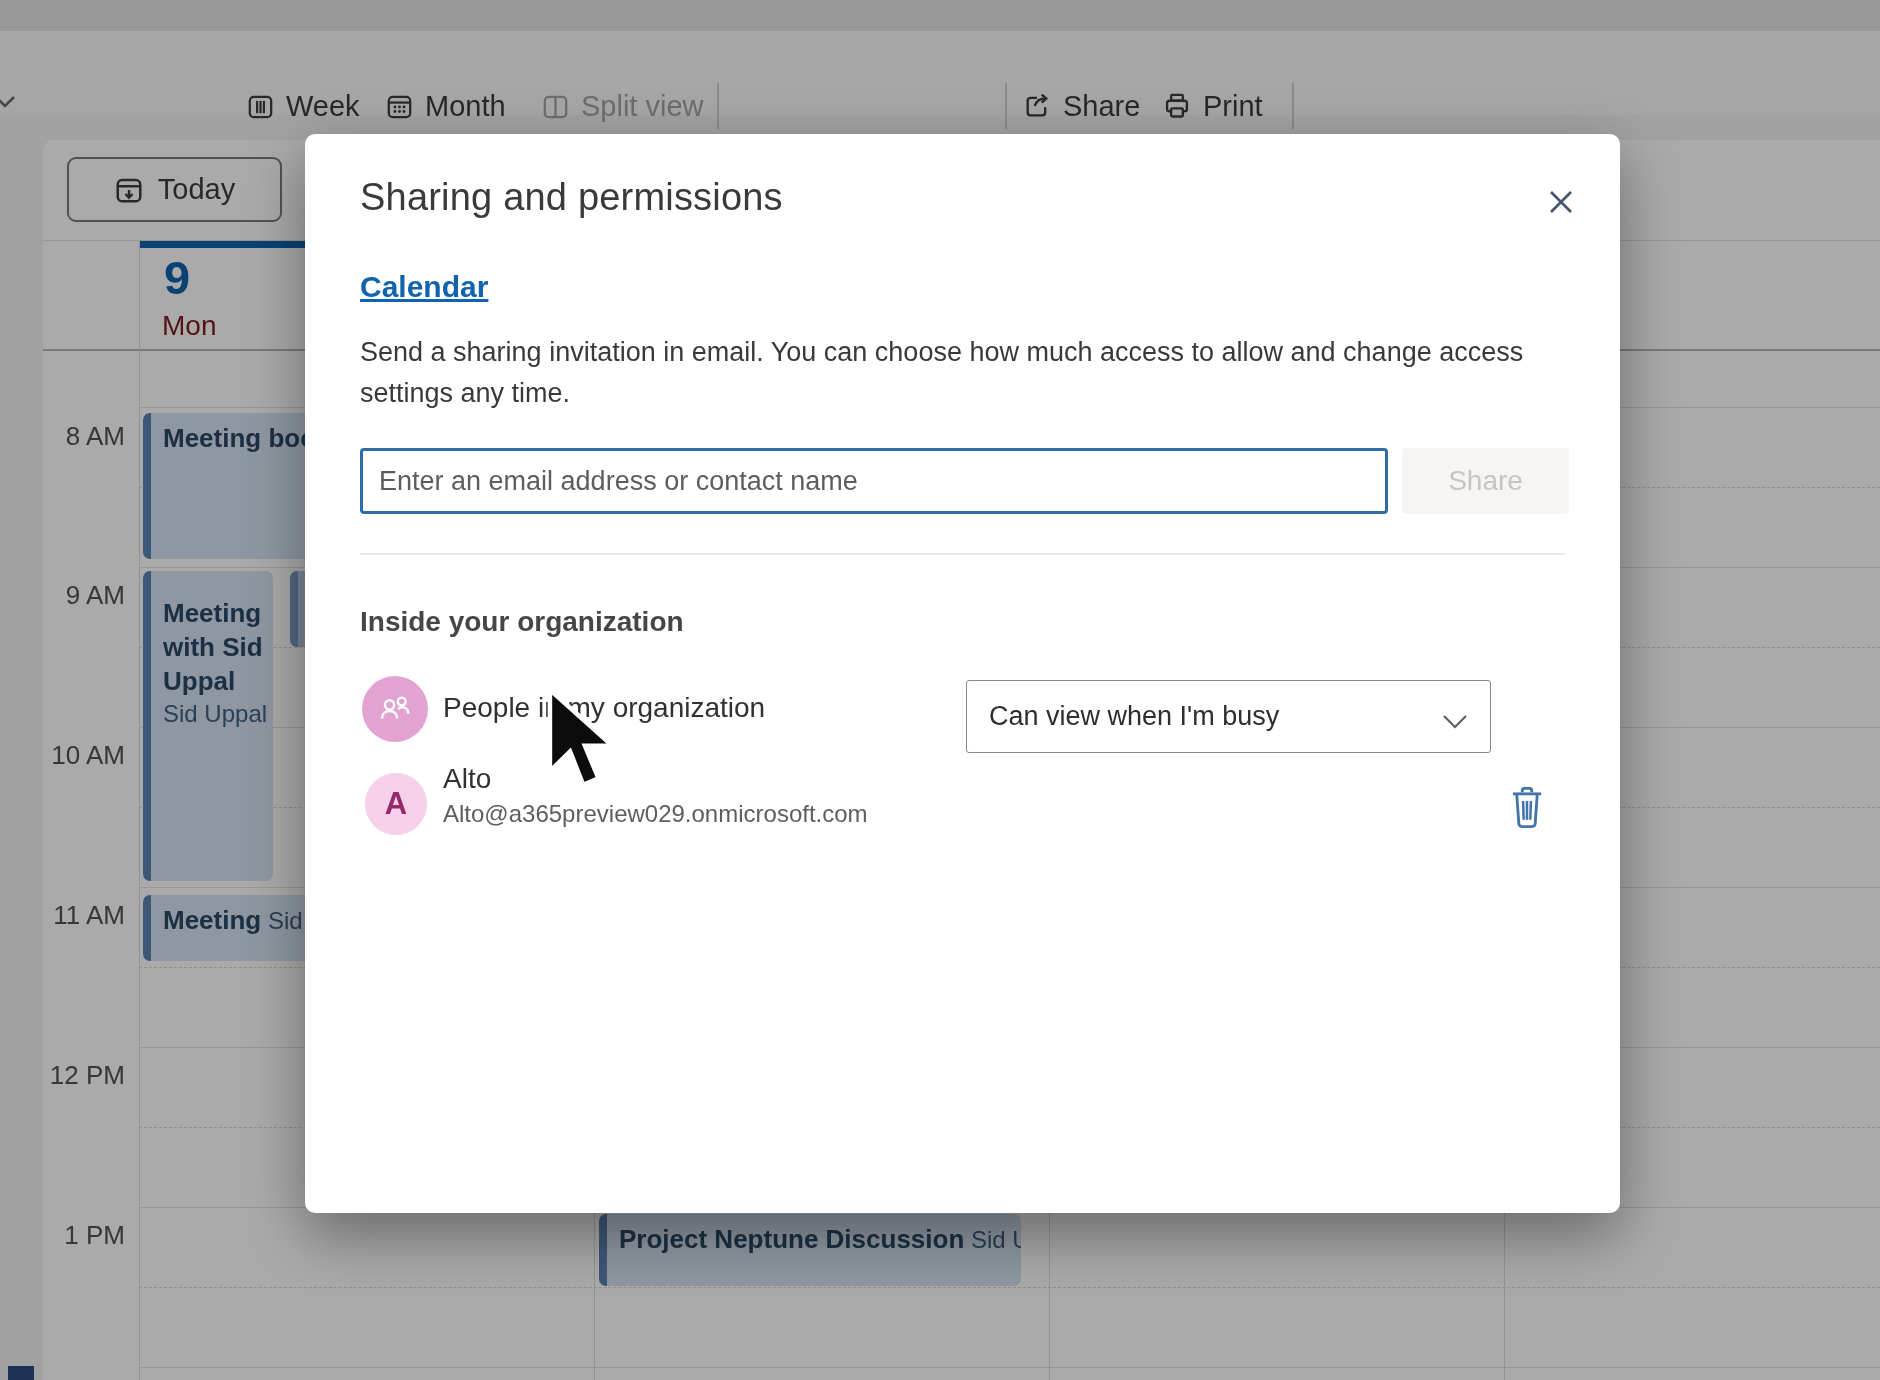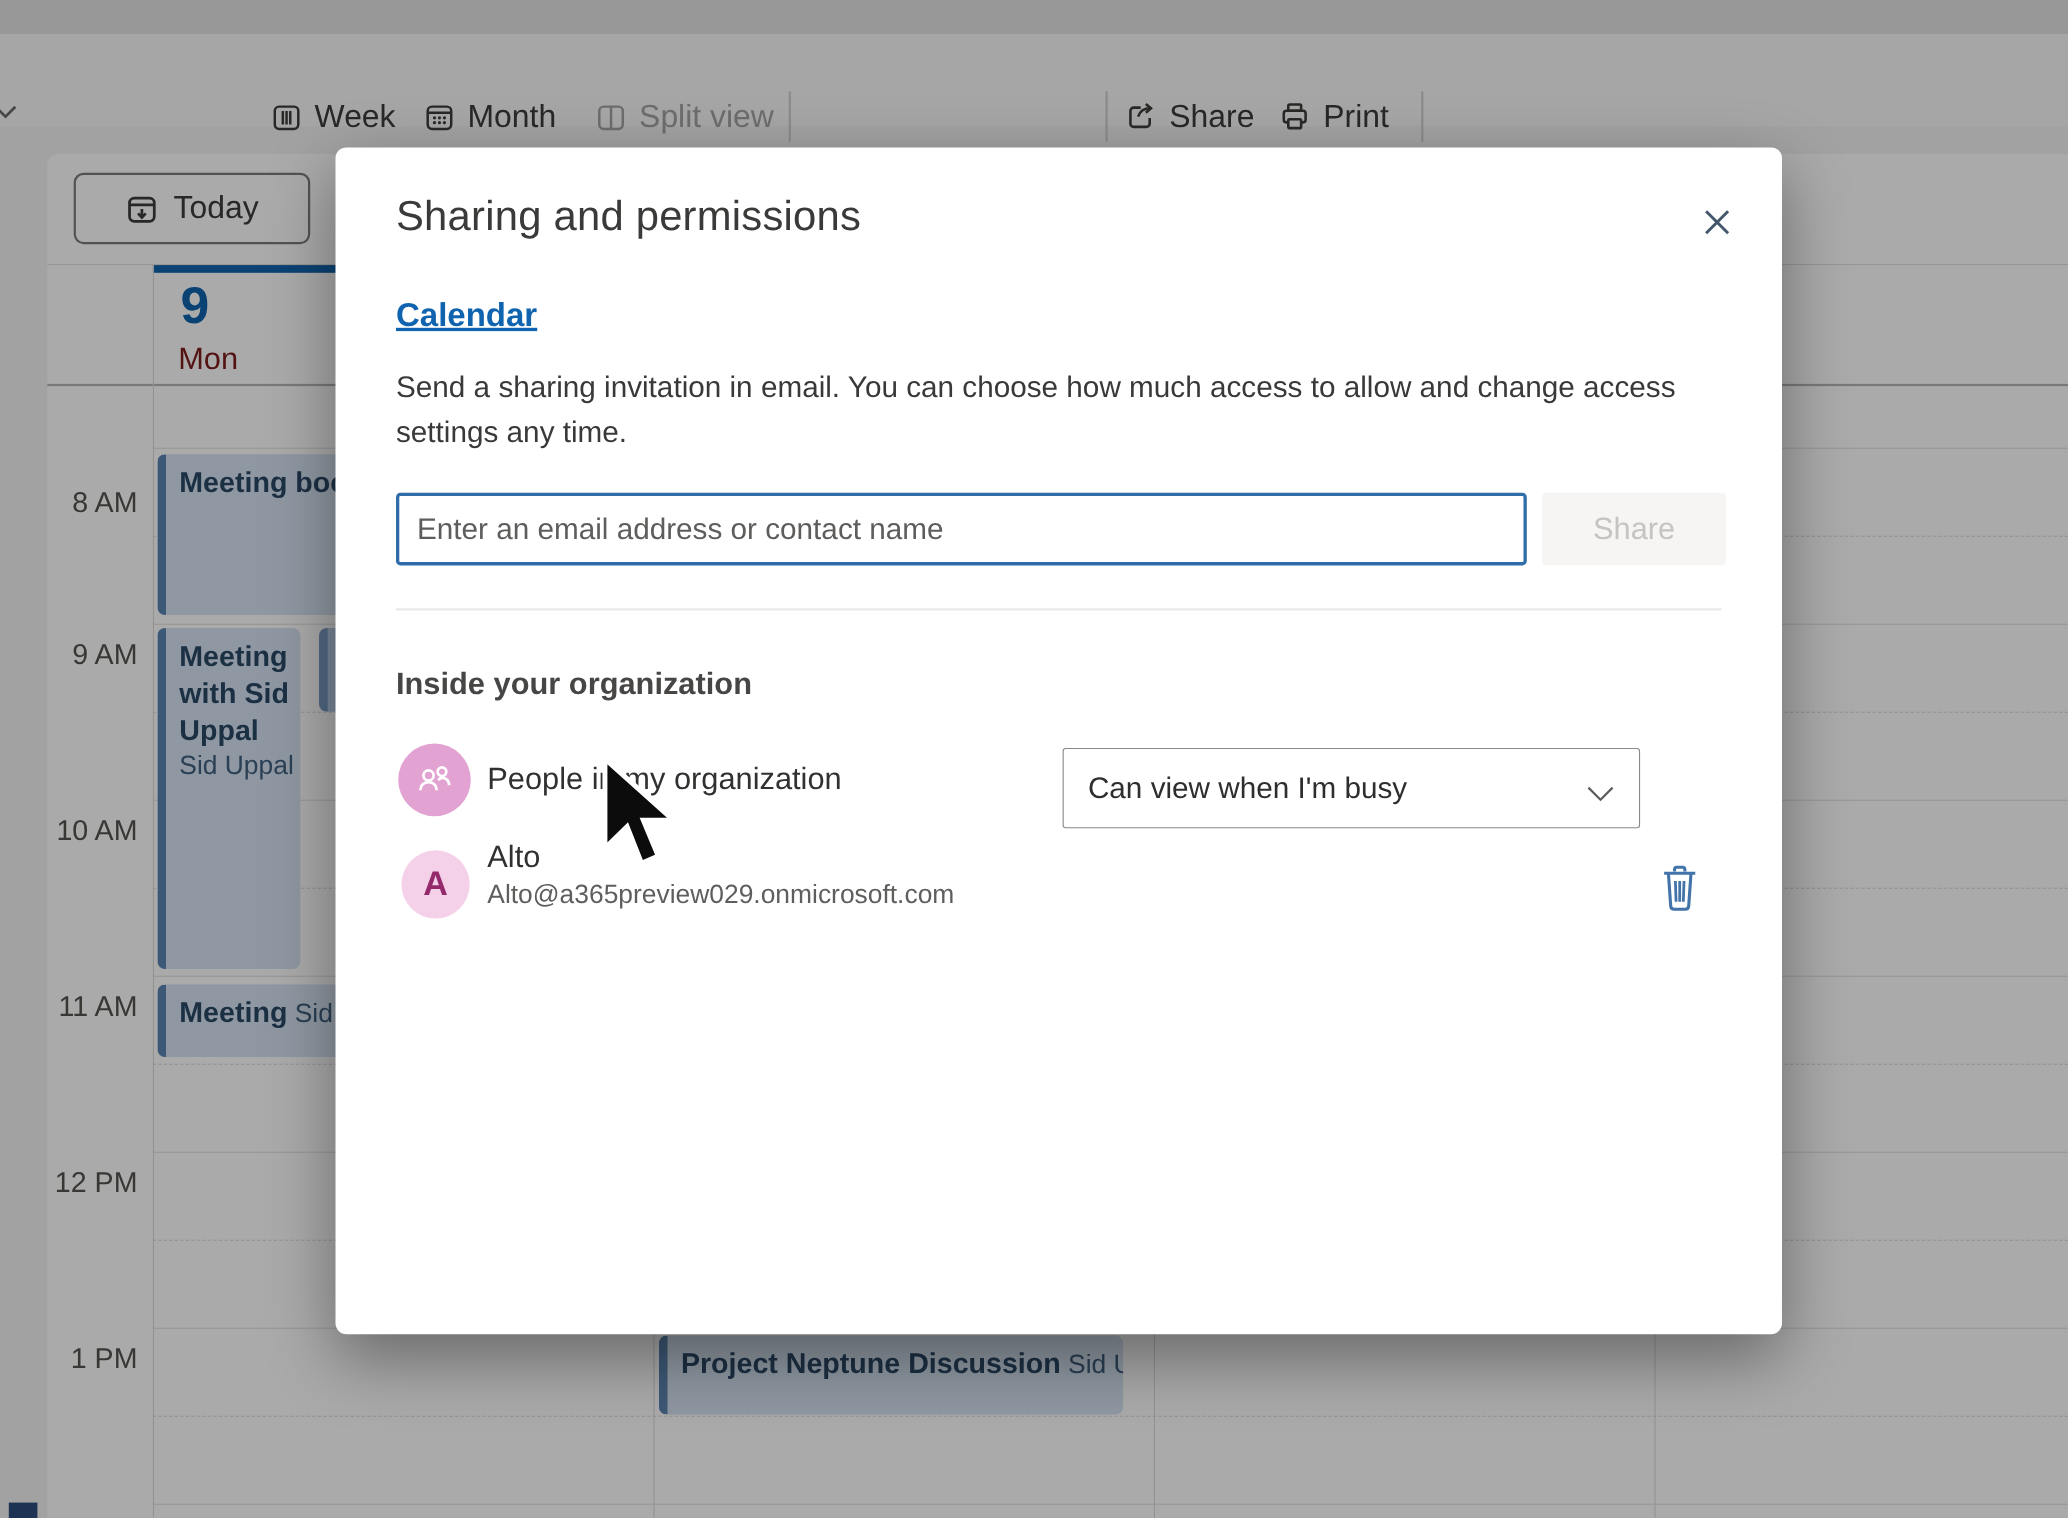--- a/index.html
+++ b/index.html
@@ -186,36 +186,36 @@
       <div class="hline-dashed" style="left: 139px; top: 967px; width: 1741px;"></div>
       <div class="hline" style="left: 139px; top: 1047px; width: 1741px;"></div>
       <div class="hline-dashed" style="left: 139px; top: 1127px; width: 1741px;"></div>
       <div class="hline" style="left: 139px; top: 1207px; width: 1741px;"></div>
       <div class="hline-dashed" style="left: 139px; top: 1287px; width: 1741px;"></div>
       <div class="hline" style="left: 139px; top: 1367px; width: 1741px;"></div>
       <div class="vline" style="left: 139px; top: 240px; height: 1140px;"></div>
       <div class="vline" style="left: 594px; top: 349px; height: 1031px;"></div>
       <div class="vline" style="left: 1049px; top: 349px; height: 1031px;"></div>
       <div class="vline" style="left: 1504px; top: 349px; height: 1031px;"></div>
-      <div class="time-label" style="top: 440px;">8 AM</div>
+      <div class="time-label" style="top: 420px;">8 AM</div>
       <div class="time-label" style="top: 579px;">9 AM</div>
       <div class="time-label" style="top: 739px;">10 AM</div>
       <div class="time-label" style="top: 899px;">11 AM</div>
       <div class="time-label" style="top: 1059px;">12 PM</div>
       <div class="time-label" style="top: 1219px;">1 PM</div>
     </div>
   <div id="event-layer">
       <div class="event" style="left: 143px; top: 413px; width: 440px; height: 146px; background: rgb(215, 228, 243);">
         <div class="ev-pad">
           <span class="ev-title" style="display: block;">Meeting boc</span>
         </div>
       </div>
       <div class="event" style="left: 143px; top: 571px; width: 130px; height: 310px; background: rgb(215, 228, 243);">
         <div class="ev-pad">
-          <span class="ev-title" style="display: block;">Meeting with Sid Uppal</span>
+          <span class="ev-title" style="display: block; margin-top: 17px;">Meeting with Sid Uppal</span>
           <span class="ev-sub" style="display: block;">Sid Uppal</span>
         </div>
       </div>
       <div class="event event-overlap" style="left: 290px; top: 571px; width: 150px; height: 76px; background: rgb(183, 205, 232);">
         <div class="ev-pad"></div>
       </div>
       <div class="event" style="left: 143px; top: 895px; width: 440px; height: 66px; background: rgb(215, 228, 243);">
         <div class="ev-pad event-inline"><span class="ev-title">Meeting</span><span class="ev-sub"> Sid Uppal</span></div>
       </div>
       <div class="event" style="left: 599px; top: 1214px; width: 422px; height: 72px; background: rgb(215, 228, 243);">

